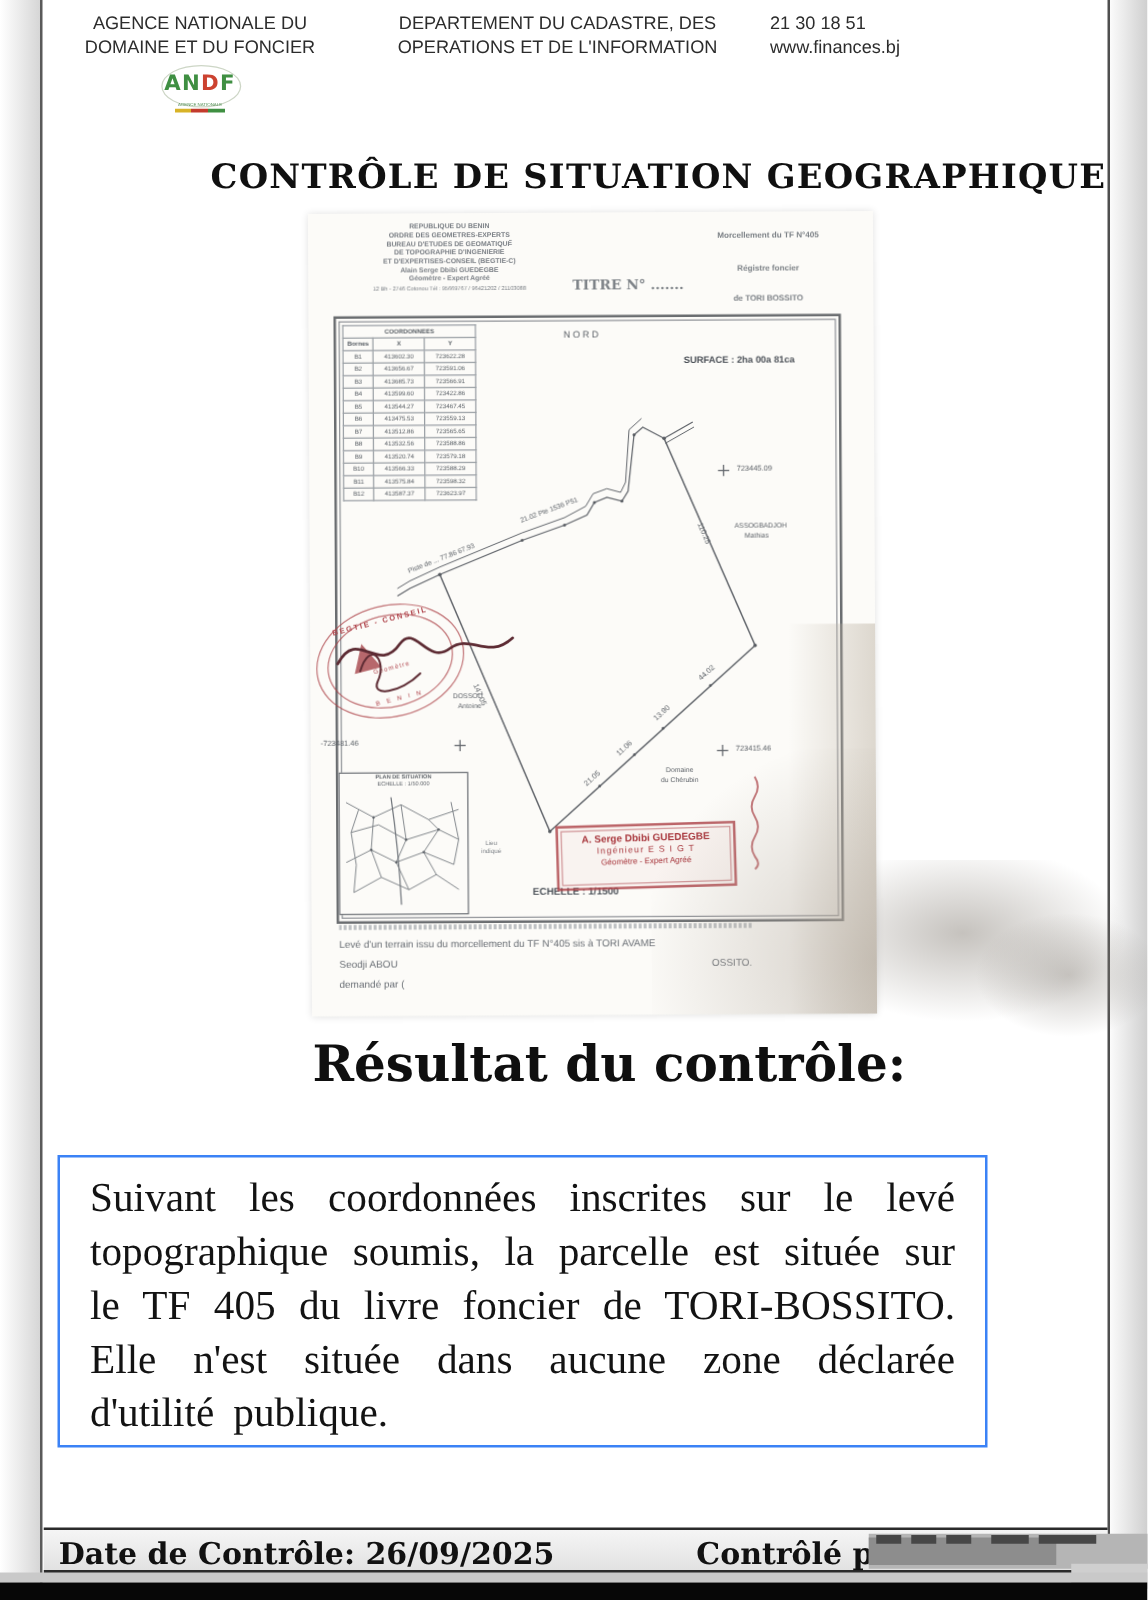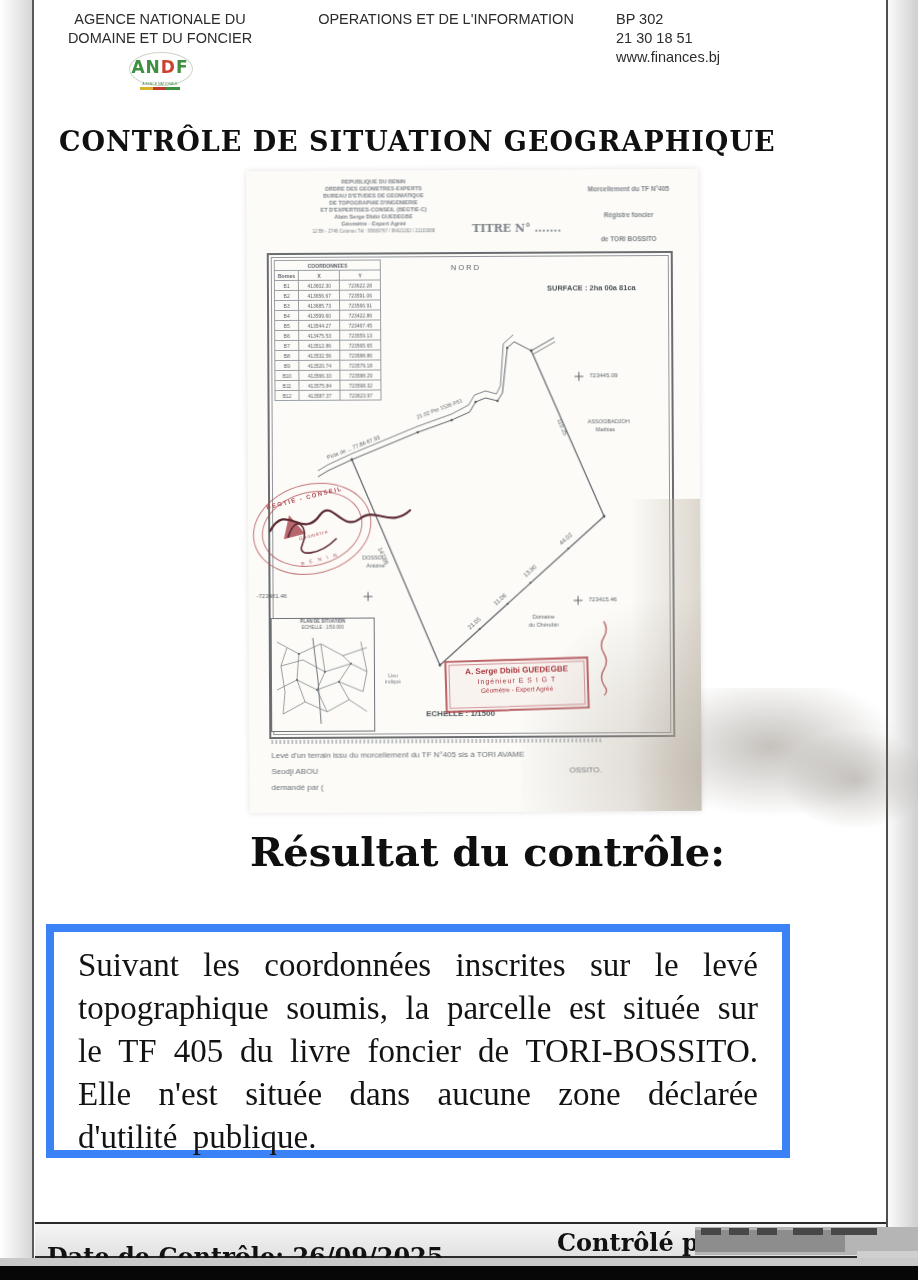--- a/index.html
+++ b/index.html
@@ -24,36 +24,36 @@
   .hdr-right{left:616px;width:270px;text-align:left;}
   .logo{position:relative;margin:4px auto 0;width:74px;height:42px;text-align:center;}
   .logo-oval{position:absolute;left:6px;top:0;width:62px;height:32px;border:1px solid #cdd6c6;border-radius:50%;}
   .logo-letters{position:relative;font-weight:bold;font-size:17px;letter-spacing:1px;line-height:30px;
     font-family:"DejaVu Sans",sans-serif;}
   .logo-letters .g{color:#3f8f42;} .logo-letters .r{color:#cc4230;}
   .logo-sub{position:relative;font-size:3.5px;line-height:4px;color:#4d8b4f;}
   .logo-bar{position:relative;margin:1px auto 0;width:40px;height:3px;
     background:linear-gradient(to right,#d8b327 33%,#c33b2d 33% 66%,#3f8f42 66%);}
 
-  .main-title{position:absolute;left:35px;top:126px;width:850px;text-align:left;
-    font-family:"DejaVu Serif",serif;font-weight:bold;font-size:27px;letter-spacing:1px;color:#101010;padding-left:24px;}
+  .main-title{position:absolute;left:35px;top:126px;width:850px;text-align:right;
+    font-family:"DejaVu Serif",serif;font-weight:bold;font-size:27px;letter-spacing:1px;color:#101010;}
 
   
   .photo-shadow1{position:absolute;left:662px;top:688px;width:240px;height:130px;
     background:radial-gradient(ellipse at 45% 45%,rgba(150,144,136,.55),rgba(150,144,136,0) 70%);}
   .photo-shadow2{position:absolute;left:780px;top:730px;width:150px;height:100px;
     background:radial-gradient(ellipse at 50% 50%,rgba(140,134,126,.45),rgba(140,134,126,0) 70%);}
   .photo{position:absolute;left:248px;top:170px;width:452px;height:642px;background:#fcfbf8;
     transform:rotate(-0.3deg);box-shadow:0 0 6px rgba(0,0,0,.12);filter:blur(.3px);}
   .photo-tint{position:absolute;right:0;top:330px;width:70px;height:312px;pointer-events:none;
     background:linear-gradient(to right,rgba(190,180,165,0),rgba(190,180,165,.5));}
   .photo-tint2{position:absolute;right:0;top:430px;width:180px;height:212px;pointer-events:none;
     background:radial-gradient(ellipse at 100% 80%,rgba(170,160,148,.5),rgba(170,160,148,0) 75%);}
 
-  .lh{position:absolute;color:#6b7076;margin-left:14px;}
+  .lh{position:absolute;color:#6b7076;}
   .lh-left{left:18px;top:8px;width:190px;text-align:center;font-size:5.5px;line-height:7px;
     color:#7a7f85;font-weight:bold;}
   .lh-left .small{font-size:4.5px;font-weight:normal;}
   .lh-titre{left:208px;top:52px;width:96px;text-align:center;font-size:11px;font-weight:bold;
     font-family:"DejaVu Serif",serif;color:#7d8287;}
   .lh-r{width:140px;text-align:center;font-size:6.5px;color:#7d8287;font-weight:bold;}
 
   .plan-frame{position:absolute;left:20px;top:82px;width:402px;height:482px;border:2px solid #6a6d70;}
   .plan-frame::before{content:"";position:absolute;left:2px;top:2px;right:2px;bottom:2px;
     border:1px solid #92959a;pointer-events:none;}
@@ -97,30 +97,30 @@
   .echelle{position:absolute;left:155px;top:455px;font-size:8px;font-weight:bold;color:#4e545b;}
 
   .foot-strip{position:absolute;left:22px;top:569px;width:330px;height:4px;opacity:.55;
     background:repeating-linear-gradient(90deg,#8d939a 0 2px,rgba(0,0,0,0) 2px 4px);}
   .fn{position:absolute;font-size:8px;color:#6a6f75;}
 
   
   .result-heading{position:absolute;left:250px;top:828px;font-family:"DejaVu Serif",serif;
     font-weight:bold;font-size:40px;color:#0f0f0f;}
   .result-box{position:absolute;left:46px;top:924px;width:744px;height:234px;box-sizing:border-box;
-    border:8px solid #3b82f6;padding:12px 24px 0 24px;}
+    border:2px solid #3b82f6;padding:12px 24px 0 24px;}
   .result-text{font-family:"Liberation Serif",serif;font-size:33px;line-height:43px;
     text-align:justify;color:#131313;word-spacing:7px;}
 
   
   .footer{position:absolute;left:35px;top:1222px;width:851px;height:38px;box-sizing:border-box;
     border-top:2px solid #2b2b2b;border-bottom:4px solid #2b2b2b;
     background:linear-gradient(#f5f5f5,#e2e2e2);
     font-family:"DejaVu Serif",serif;font-weight:bold;font-size:24px;color:#111;}
-  .f-date{position:absolute;left:12px;top:18px;}
+  .f-date{position:absolute;left:12px;top:4px;}
   .f-ctrl{position:absolute;left:522px;top:4px;}
   .redact{position:absolute;left:660px;top:3px;width:226px;height:28px;background:#b5b5b5;}
   .redact-dark{position:absolute;left:0;top:3px;width:150px;height:22px;background:#8d8d8d;}
   .redact-dash{position:absolute;top:1px;width:20px;height:7px;background:#474747;}
   .redact-tail{position:absolute;left:162px;top:24px;width:88px;height:20px;background:#cfcfcf;}
 </style>
 </head>
 <body>
 
 <div class="edge-left"></div>
@@ -132,24 +132,24 @@
   <div>AGENCE NATIONALE DU</div>
   <div>DOMAINE ET DU FONCIER</div>
   <div class="logo">
     <div class="logo-oval"></div>
     <div class="logo-letters"><span class="g">A</span><span class="g">N</span><span class="r">D</span><span class="g">F</span></div>
     <div class="logo-sub">AGENCE NATIONALE</div>
     <div class="logo-bar"></div>
   </div>
 </div>
 <div class="hdr hdr-center">
+  <div>DEPARTEMENT DU CADASTRE, DES</div>
   <div>OPERATIONS ET DE L'INFORMATION</div>
 </div>
 <div class="hdr hdr-right">
-  <div>BP 302</div>
   <div>21 30 18 51</div>
   <div>www.finances.bj</div>
 </div>
 
 <div class="main-title">CONTRÔLE DE SITUATION GEOGRAPHIQUE</div>
 
 <div class="photo-shadow1"></div>
 <div class="photo-shadow2"></div>
 
 <div class="photo">

